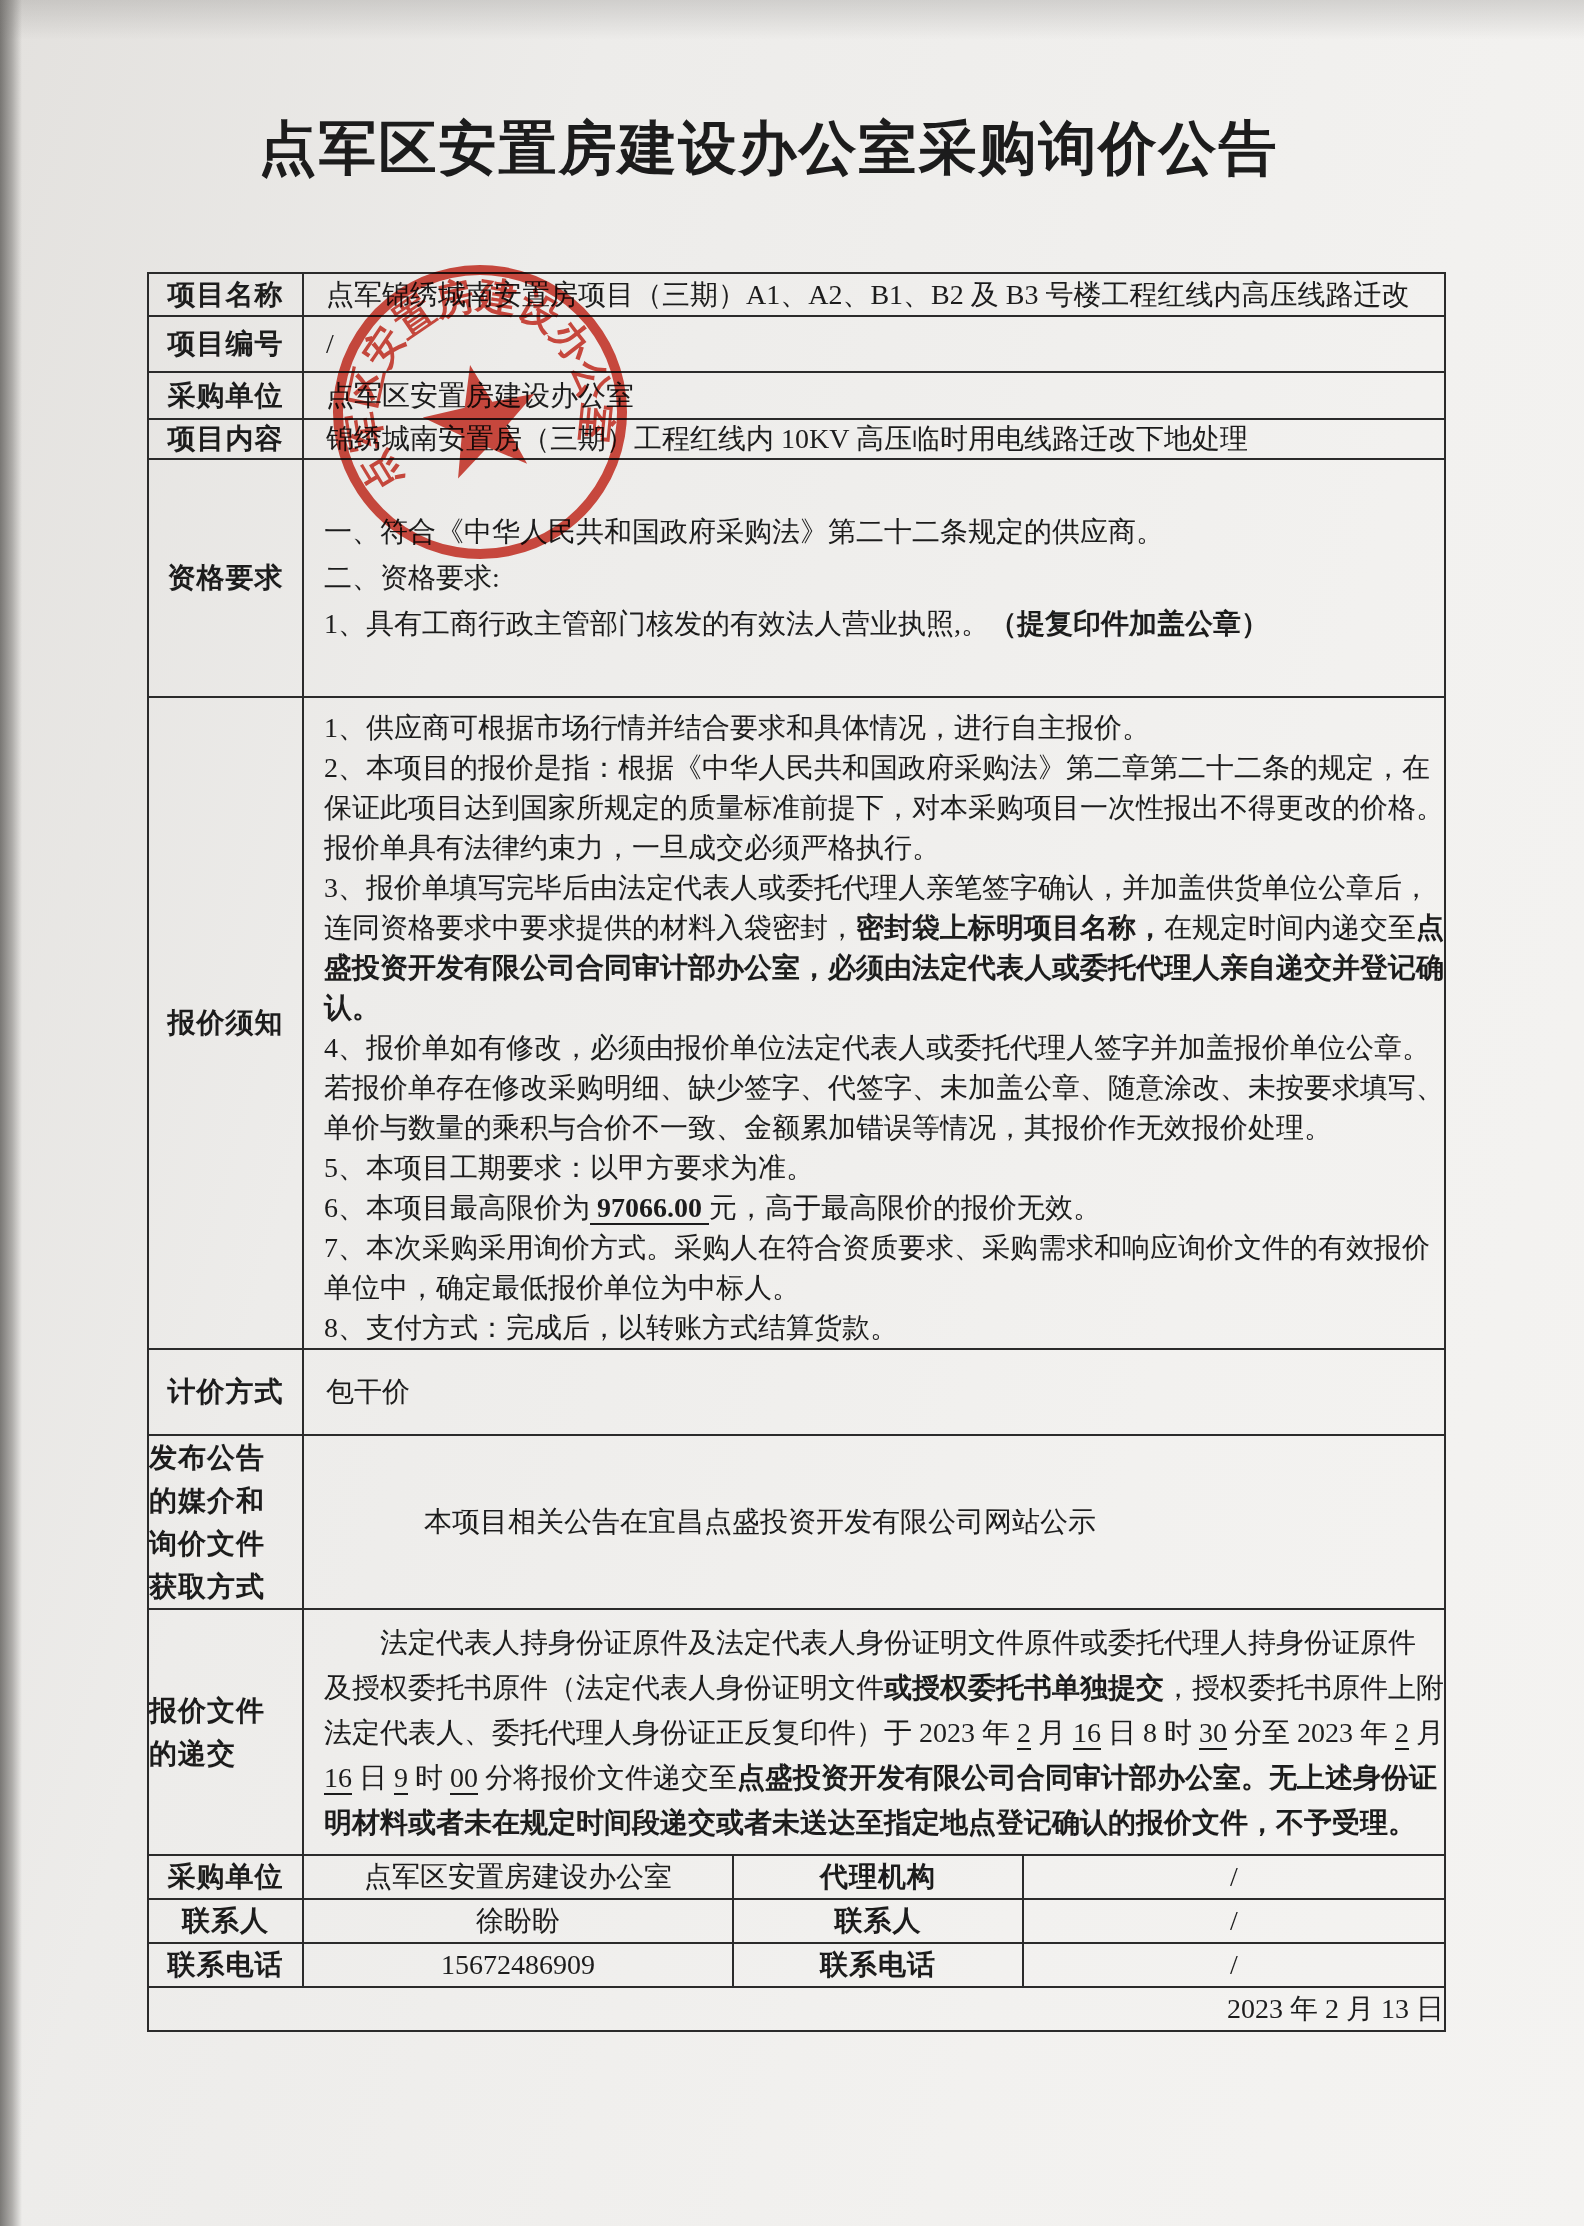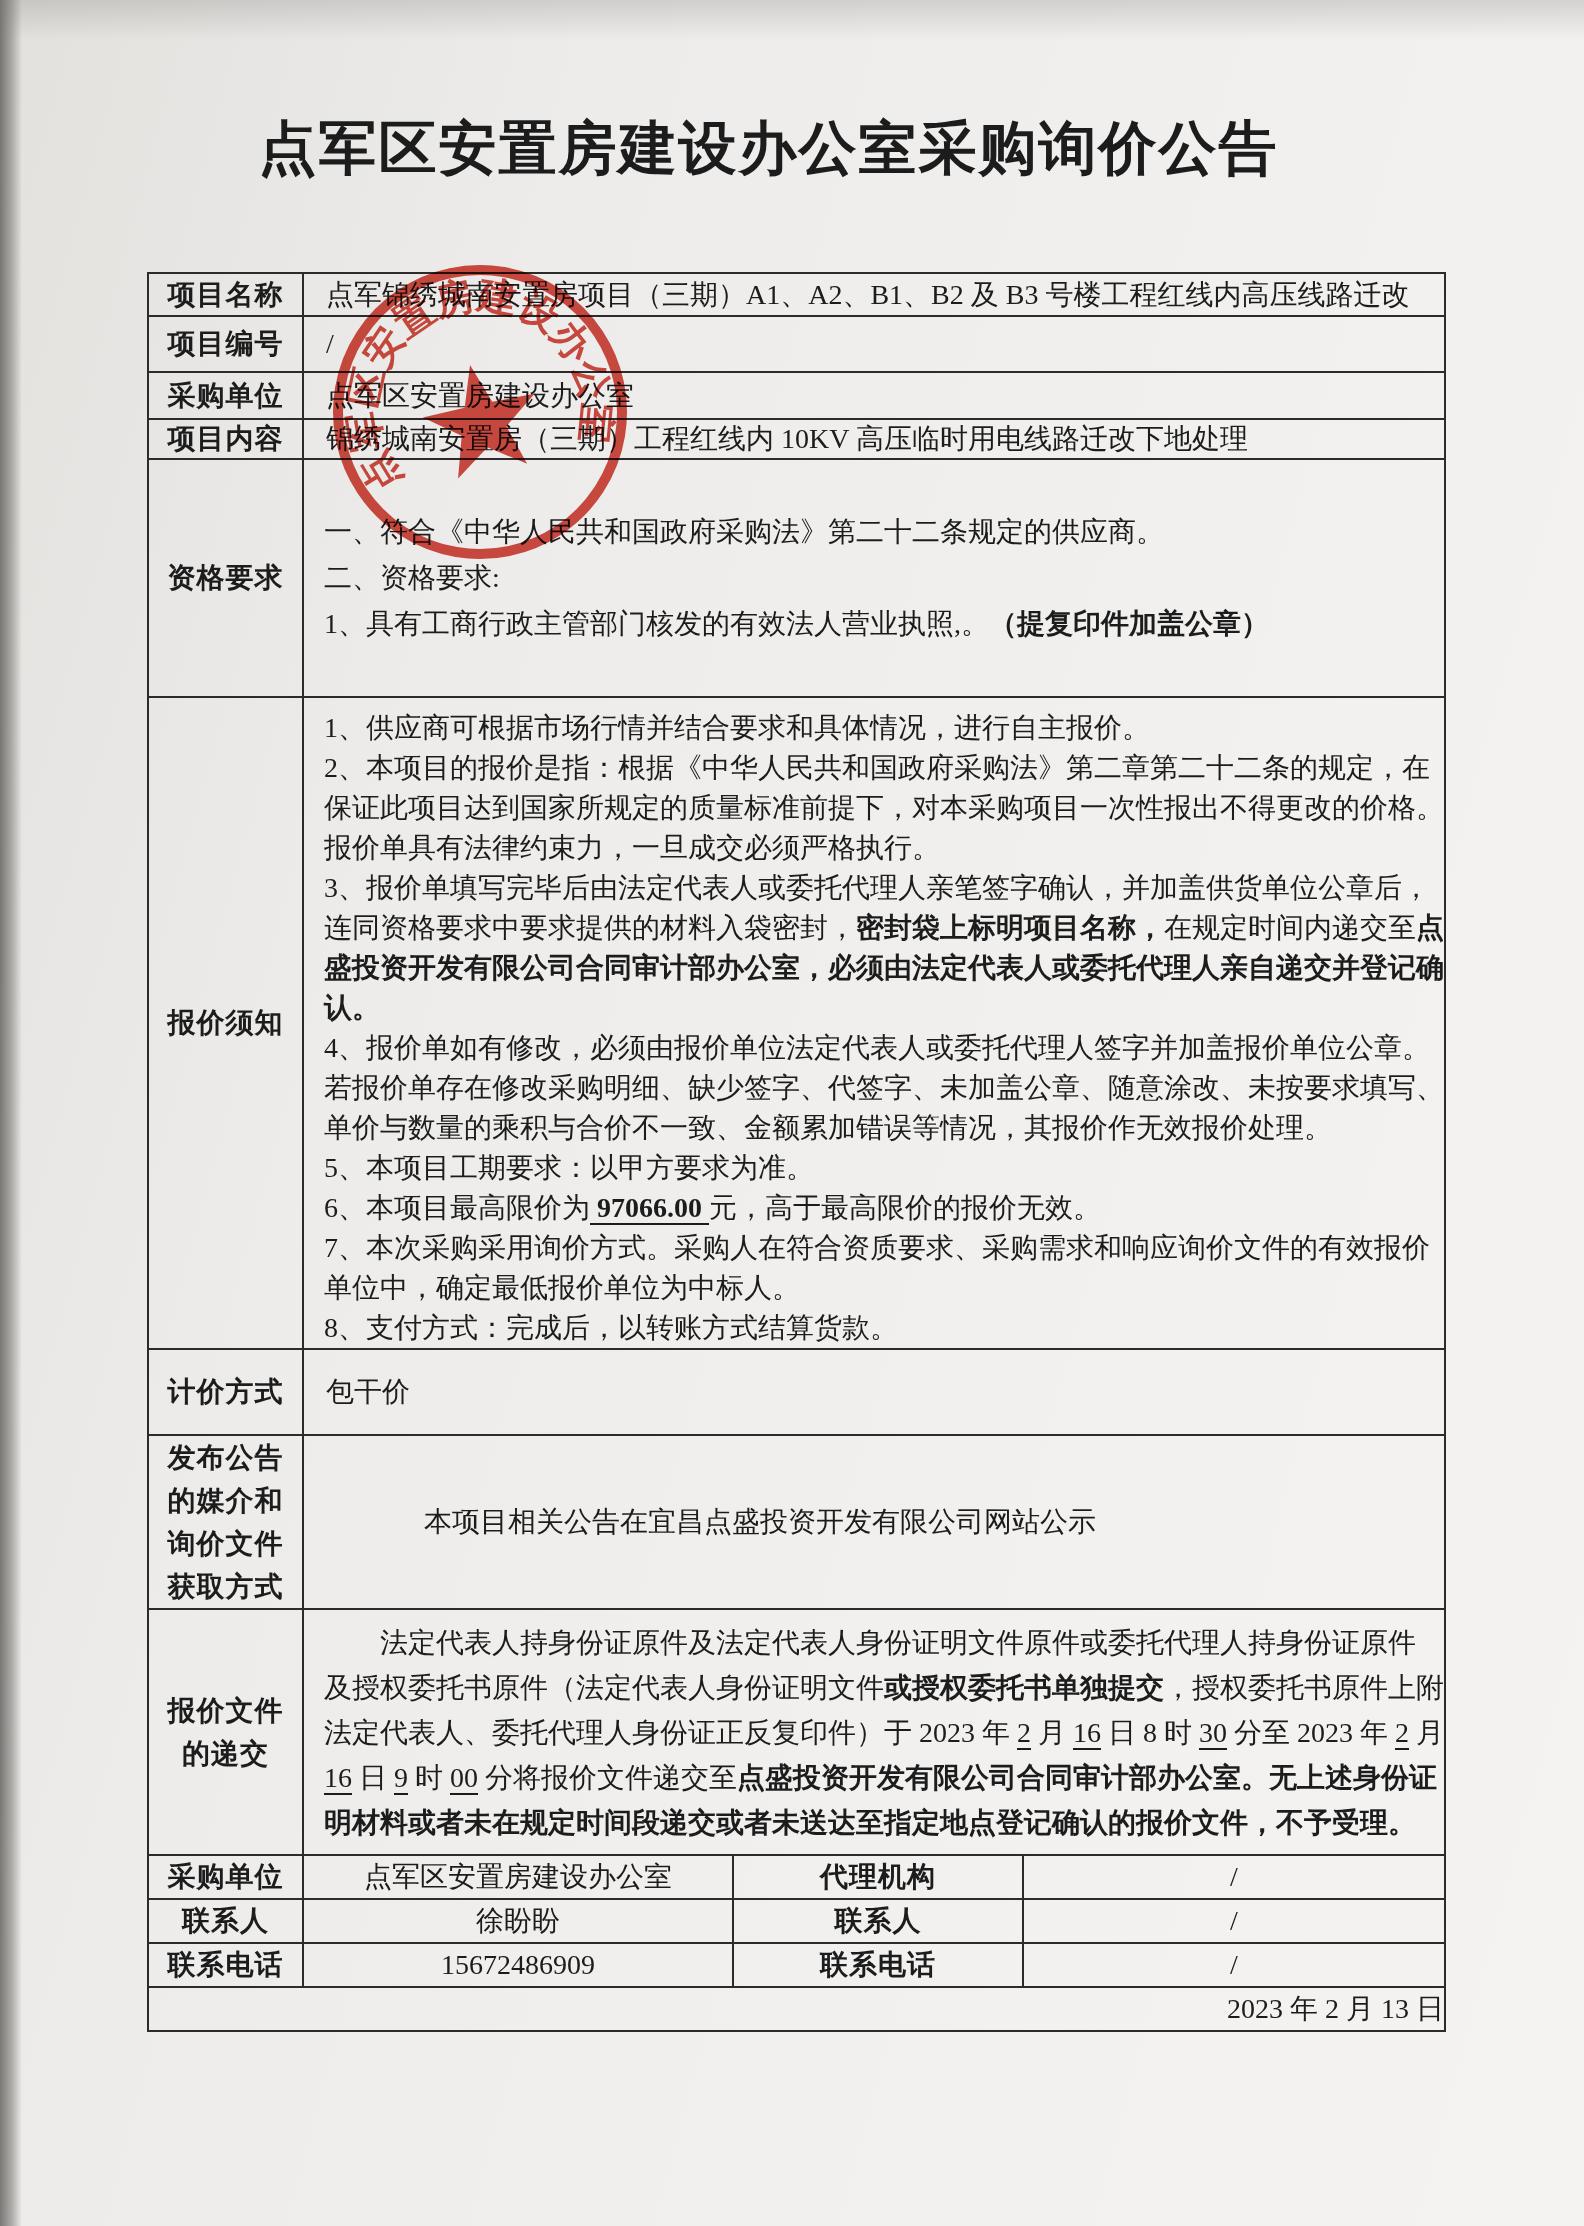--- a/index.html
+++ b/index.html
@@ -36,21 +36,21 @@
     padding:0; vertical-align:middle;
   }
   .lbl { text-align:center; font-weight:bold; letter-spacing:1px; }
   .val { padding:0 10px 0 22px; }
   .v-line, .tline { white-space:nowrap; }
   .lines-cell { padding:0 8px 0 20px; }
   .qual-cell .tline { line-height:46px; }
   .notice-cell { vertical-align:top; padding-top:10px; }
   .notice-cell .tline { line-height:40px; }
   .sub-cell .tline { line-height:45px; }
-  .label-lines .tline { line-height:43px; text-align:center; }
+  .label-lines .tline { line-height:43px; text-align:left; }
   .bold { font-weight:bold; }
   .und { border-bottom:2px solid #1c1c1c; }
   .ctr { text-align:center; }
   .announce-val { padding-left:120px; }
   .date-cell { text-align:right; }
   .stamp {
     position:absolute; left:268px; top:200px; width:424px; height:424px;
     mix-blend-mode:multiply; opacity:.88;
   }
 </style>

